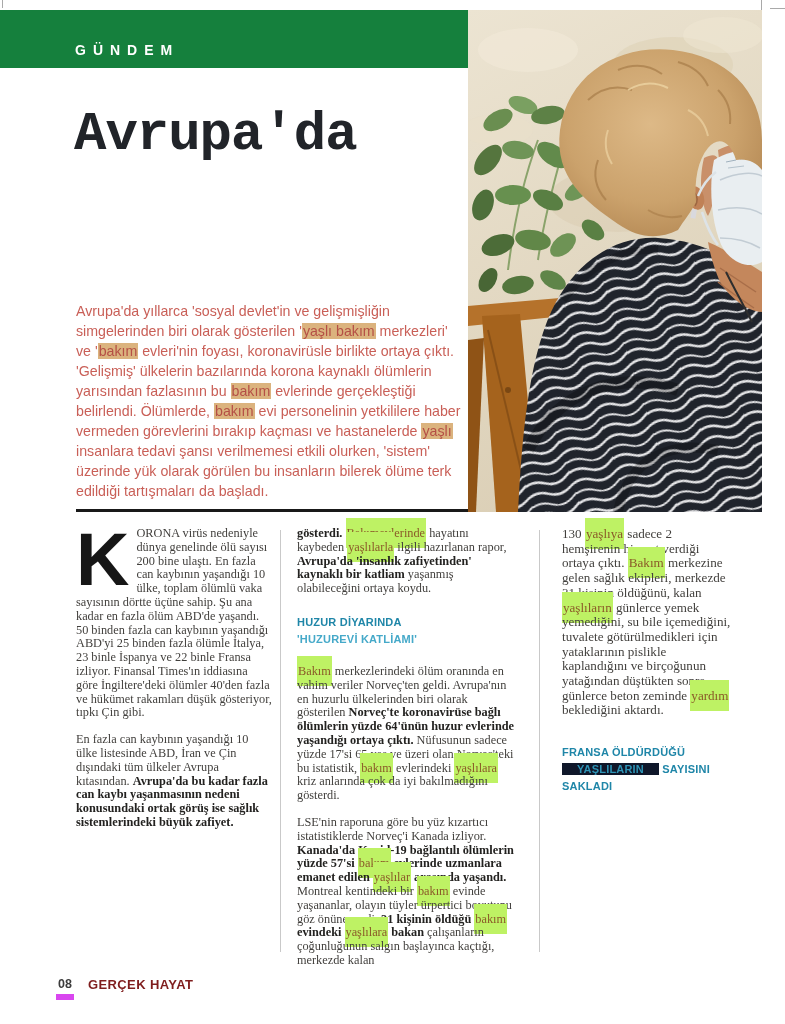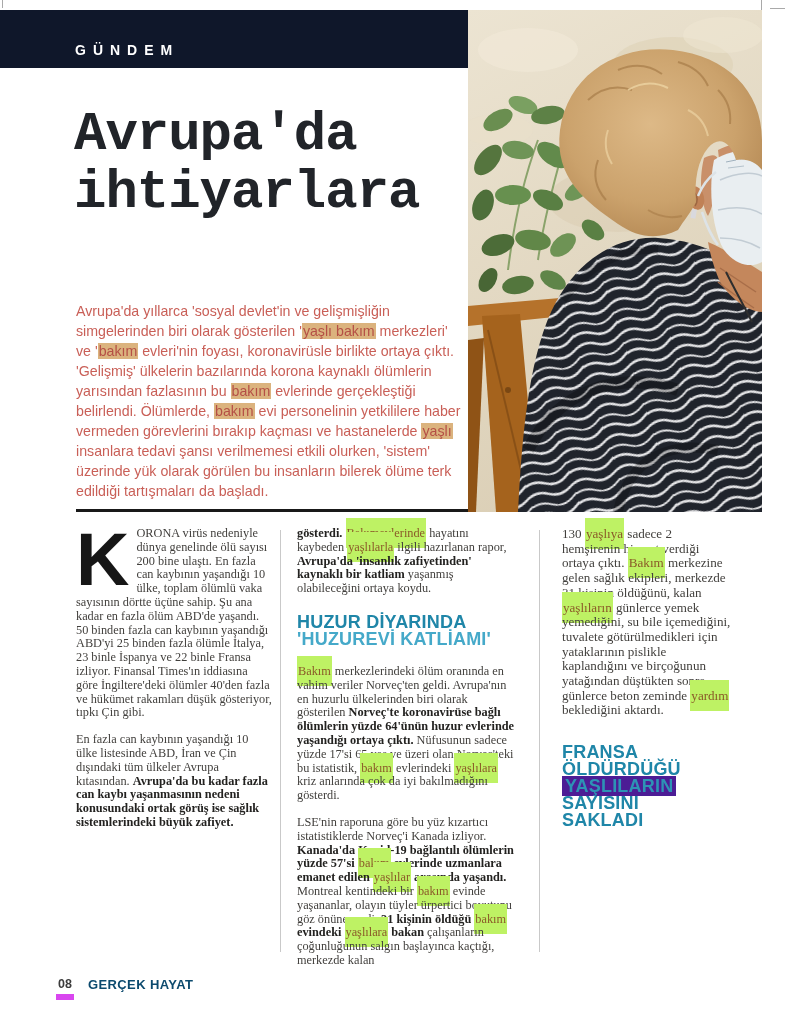--- a/index.html
+++ b/index.html
@@ -6,21 +6,21 @@
   .page{position:relative;width:785px;height:1024px;background:#ffffff;overflow:hidden;
         font-family:"Liberation Sans",sans-serif;}
 
   
   .crop{position:absolute;background:#a9a9a9;}
   .crop.tl{left:2px;top:0;width:1px;height:8px;}
   .crop.trv{left:761px;top:0;width:1px;height:14px;}
   .crop.trh{left:770px;top:8px;width:15px;height:1px;}
 
   
-  .banner{position:absolute;left:0;top:10px;width:468px;height:58px;background:#0f172a;
+  .banner{position:absolute;left:0;top:10px;width:468px;height:58px;background:#15803d;
           display:flex;align-items:flex-end;box-sizing:border-box;padding:0 0 10px 75px;}
   .banner .label{color:#ffffff;font-weight:bold;font-size:14px;letter-spacing:7px;}
 
   
   .headline{position:absolute;left:74px;top:106px;font-family:Liberation Mono, monospace;
             font-weight:700;font-size:54px;line-height:58px;color:#212429;letter-spacing:-1px;}
 
   
   .intro{position:absolute;left:76px;top:301px;width:388px;font-size:14.2px;line-height:20px;
          color:#c95f57;}
@@ -37,54 +37,53 @@
   .col{position:absolute;top:527px;font-family:"Liberation Serif",serif;font-size:12.3px;
        line-height:13.8px;color:#413f3c;text-align:left;}
   .col p{margin:0 0 13px 0;}
   .col1{left:76px;width:196px;}
   .col2{left:297px;width:218px;}
   .col3{left:562px;width:170px;font-size:13.1px;line-height:14.7px;}
   .b{font-weight:bold;color:#232220;}
   .hl{background:#bef264;color:#8a5a28;padding:8px 1px;}
   .dropcap{float:left;font-family:"Liberation Sans",sans-serif;font-weight:bold;
            font-size:74px;line-height:60px;color:#161616;margin:3px 7px 0 0;}
-  .sub{font-family:"Liberation Sans",sans-serif;font-weight:bold;font-size:18px;
+  .sub{font-family:"Liberation Sans",sans-serif;font-weight:bold;font-size:11px;
        line-height:17px;letter-spacing:0.2px;margin:18px 0 17px 0;}
   .col3 .sub{margin:26px 0 13px 0;}
   .sub .s1{color:#1f86a8;}
   .sub .s2{color:#45a9c9;}
-  .sub .s2hl{color:#2d93b5;background:#4c1d95;padding:0 3px;}
+  .sub .s2hl{color:#2d93b5;background:#0f172a;padding:0 15px;}
 
   
   .vdiv{position:absolute;top:530px;width:1px;height:422px;background:#c9c9c9;}
   .vdiv.d1{left:280px;}
   .vdiv.d2{left:539px;}
 
   
   .footer{position:absolute;left:56px;top:977px;display:flex;align-items:flex-start;}
   .pagenum{font-weight:bold;font-size:12.5px;color:#3c3c3c;border-bottom:6px solid #d946ef;
            padding:0 2px 3px 2px;}
-  .magname{font-weight:bold;font-size:13px;color:#0c4a6e;letter-spacing:0.4px;margin-left:14px;text-align:center;}
+  .magname{font-weight:bold;font-size:13px;color:#7f1d1d;letter-spacing:0.4px;margin-left:14px;text-align:center;}
 </style>
 </head>
 <body>
 
 <div class="page">
 
   <div class="crop tl"></div>
   <div class="crop trv"></div>
   <div class="crop trh"></div>
 
   <div class="banner">
     <span class="label">GÜNDEM</span>
   </div>
 
   <div class="headline">
     <div>Avrupa'da</div>
-    <div>ihtiyarlara</div>
   </div>
 
   <div class="intro"><span>Avrupa'da yıllarca 'sosyal devlet'in ve gelişmişliğin simgelerinden biri olarak gösterilen '</span><span class="hl">yaşlı bakım</span><span> merkezleri' ve '</span><span class="hl">bakım</span><span> evleri'nin foyası, koronavirüsle birlikte ortaya çıktı. 'Gelişmiş' ülkelerin bazılarında korona kaynaklı ölümlerin yarısından fazlasının bu </span><span class="hl">bakım</span><span> evlerinde gerçekleştiği belirlendi. Ölümlerde, </span><span class="hl">bakım</span><span> evi personelinin yetkililere haber vermeden görevlerini bırakıp kaçması ve hastanelerde </span><span class="hl">yaşlı</span><span> insanlara tedavi şansı verilmemesi etkili olurken, 'sistem' üzerinde yük olarak görülen bu insanların bilerek ölüme terk edildiği tartışmaları da başladı.</span></div>
 
   <div class="rule"></div>
 
   <div class="photo" aria-label="Elderly woman with light curly hair wearing a white medical mask and a black-and-white zebra patterned top, seated beside a green houseplant on a wooden chair against a beige wall">
     <svg width="294" height="502" viewBox="0 0 294 502" xmlns="http://www.w3.org/2000/svg">
       <defs>
         <radialGradient id="hairGrad" cx="45%" cy="40%" r="70%">

